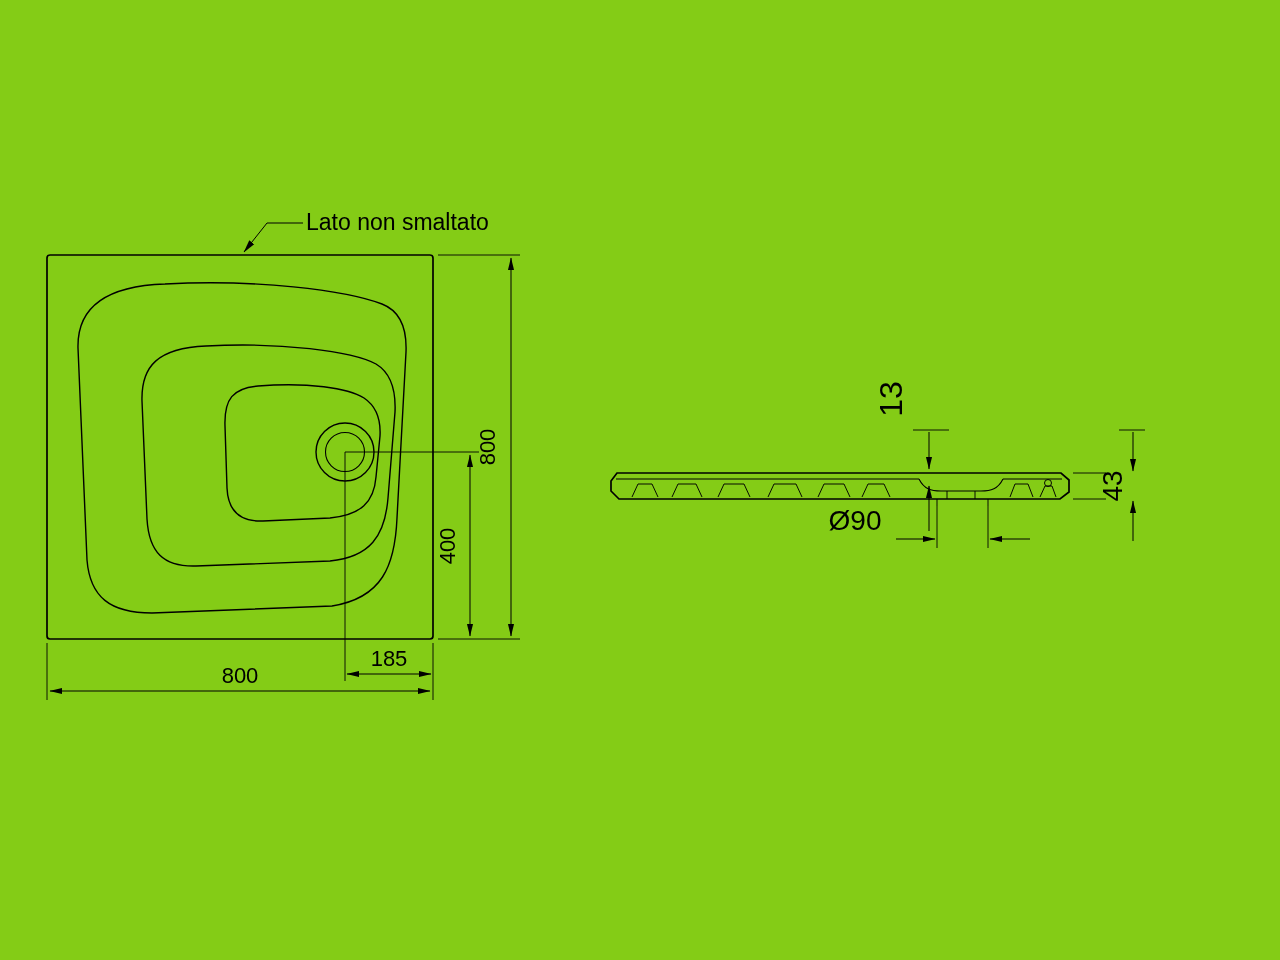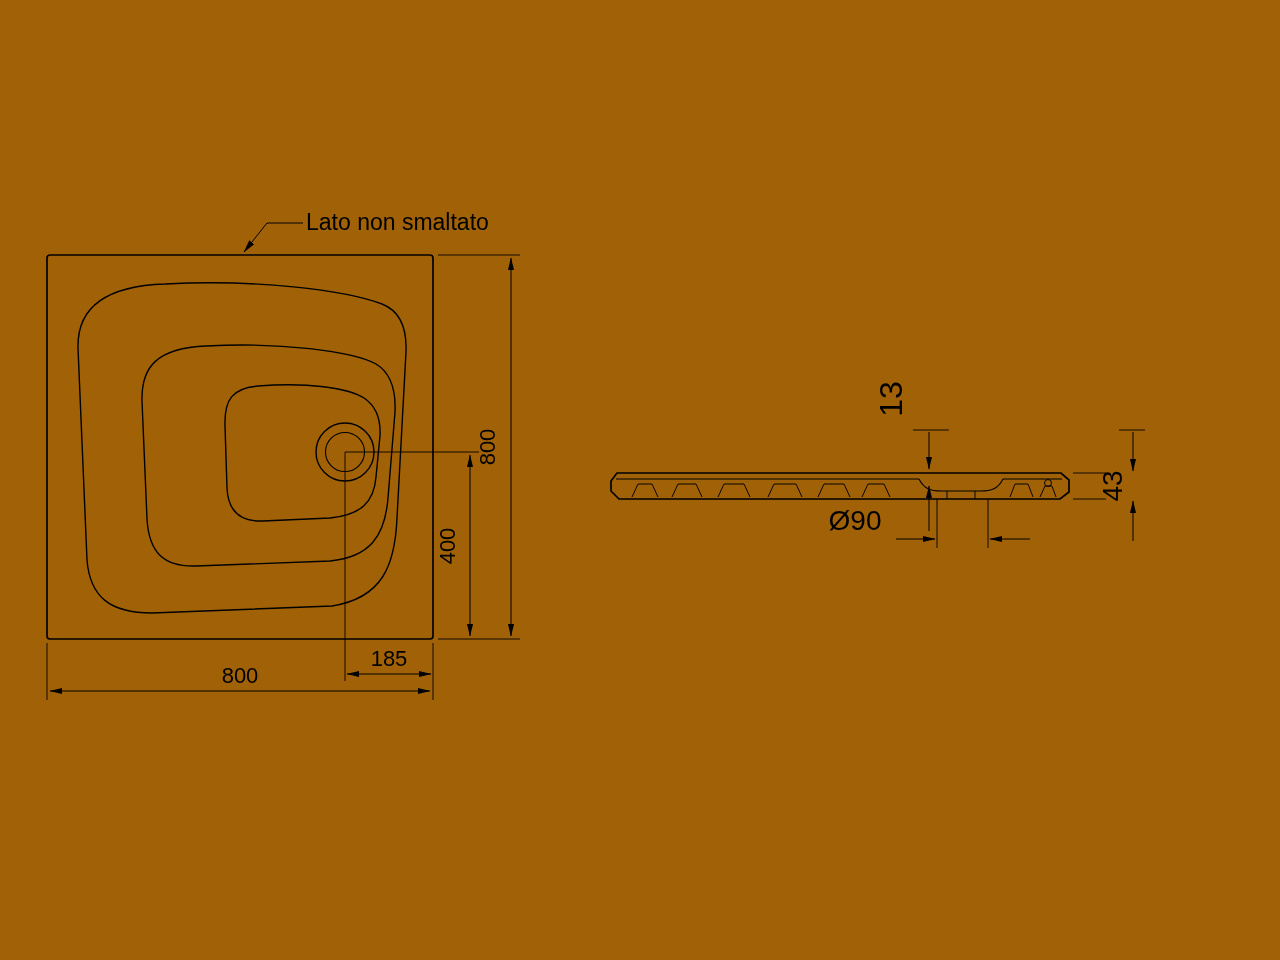--- a/index.html
+++ b/index.html
@@ -1,16 +1,16 @@
 <!DOCTYPE html>
 <html><head>
 <meta charset="utf-8">
 <style>
   html,body{margin:0;padding:0;background:#ffffff;}
-  .page{width:1280px;height:960px;background:#a16207;position:relative;overflow:hidden;}
+  .page{width:1280px;height:960px;background:#84cc16;position:relative;overflow:hidden;}
   svg text{font-family:"Liberation Sans","DejaVu Sans",sans-serif;fill:#000;}
   .ln{stroke:#000;fill:none;}
   .s17{stroke-width:1.7;}
   .s14{stroke-width:1.4;}
   .s11{stroke-width:1.1;}
   .s09{stroke-width:0.95;}
   .dim{stroke:#000;stroke-width:1.0;fill:none;}
   .ext{stroke:#000;stroke-width:0.9;fill:none;}
   .t22{font-size:22px;}
   .t23{font-size:23px;}

